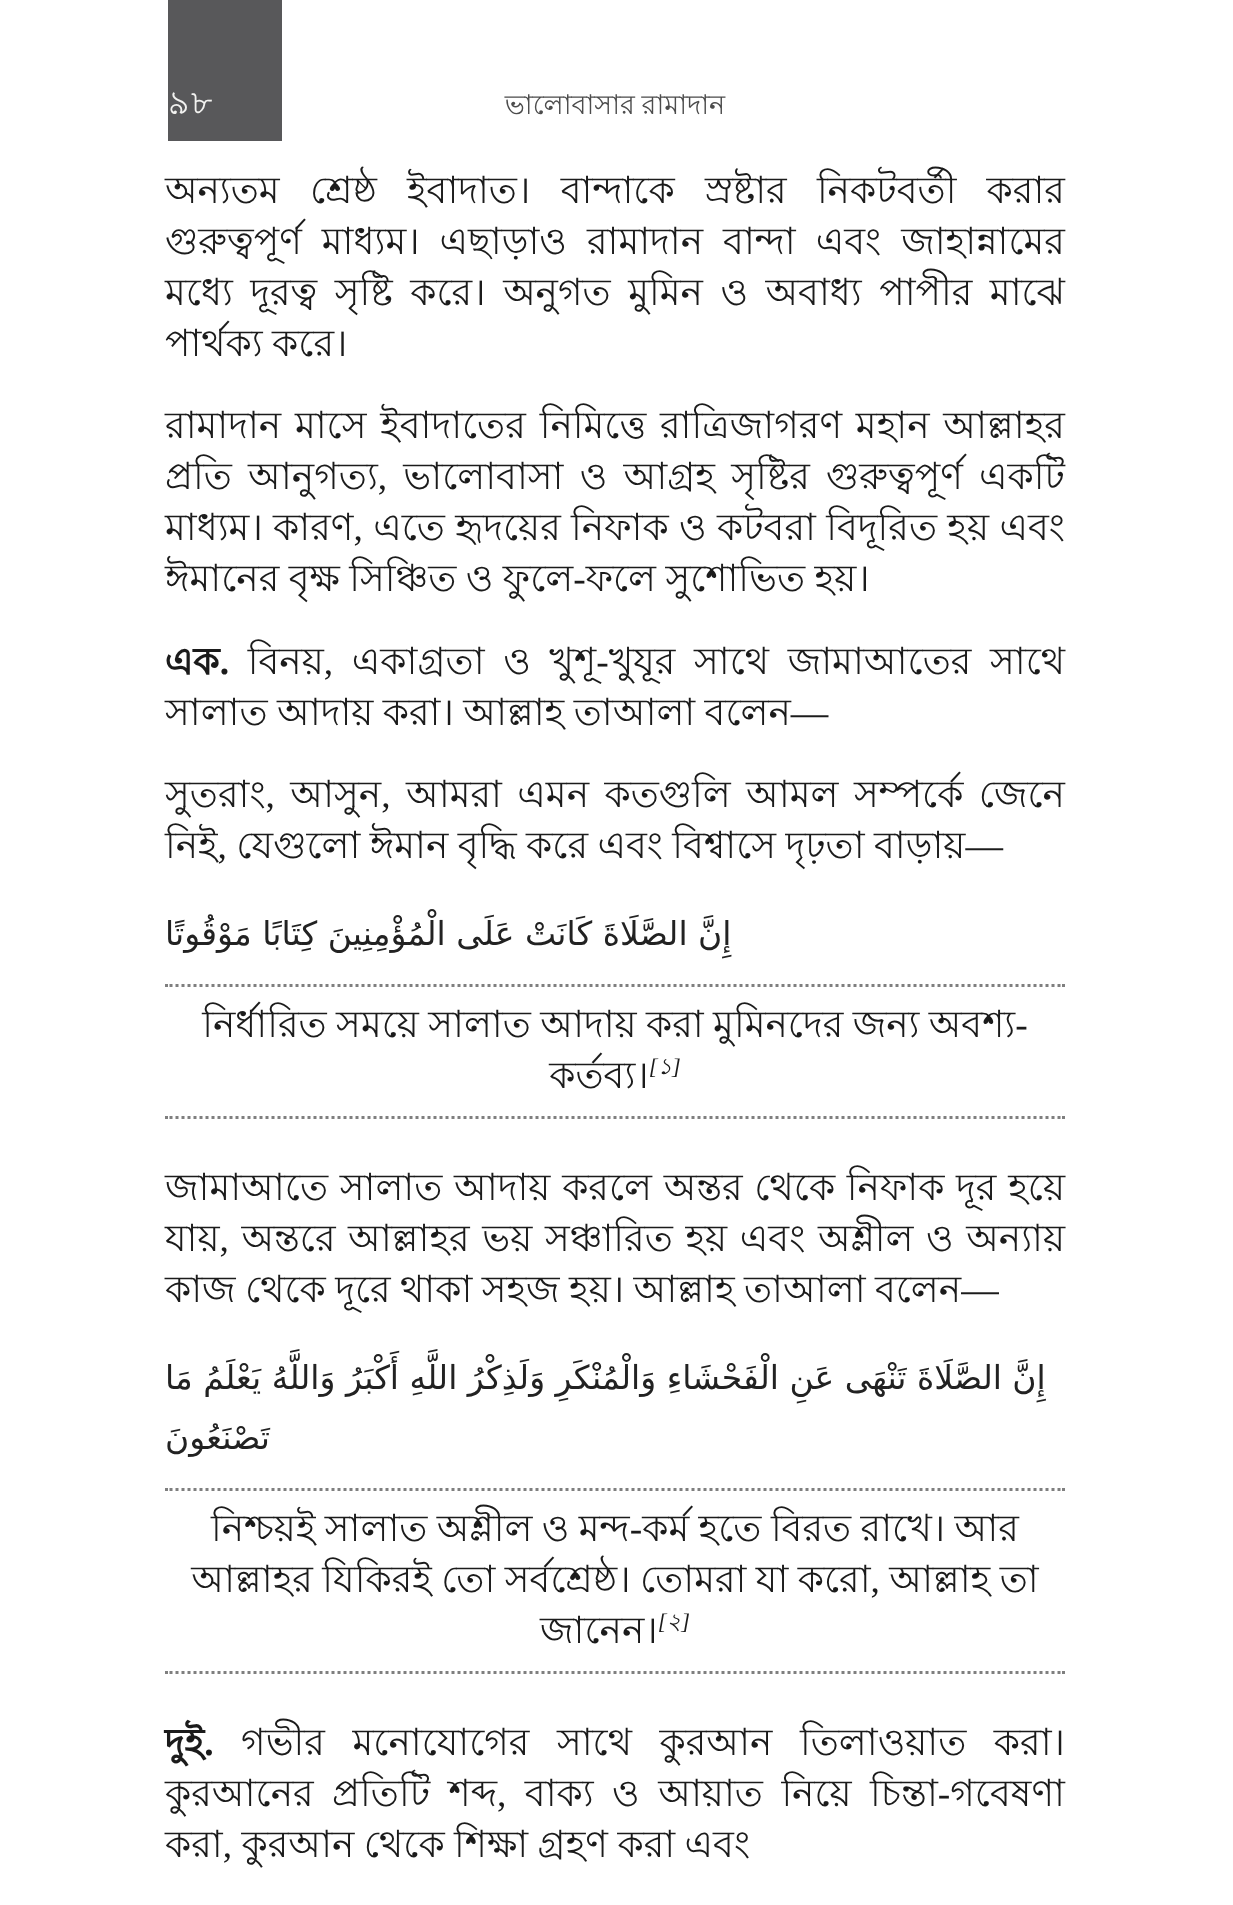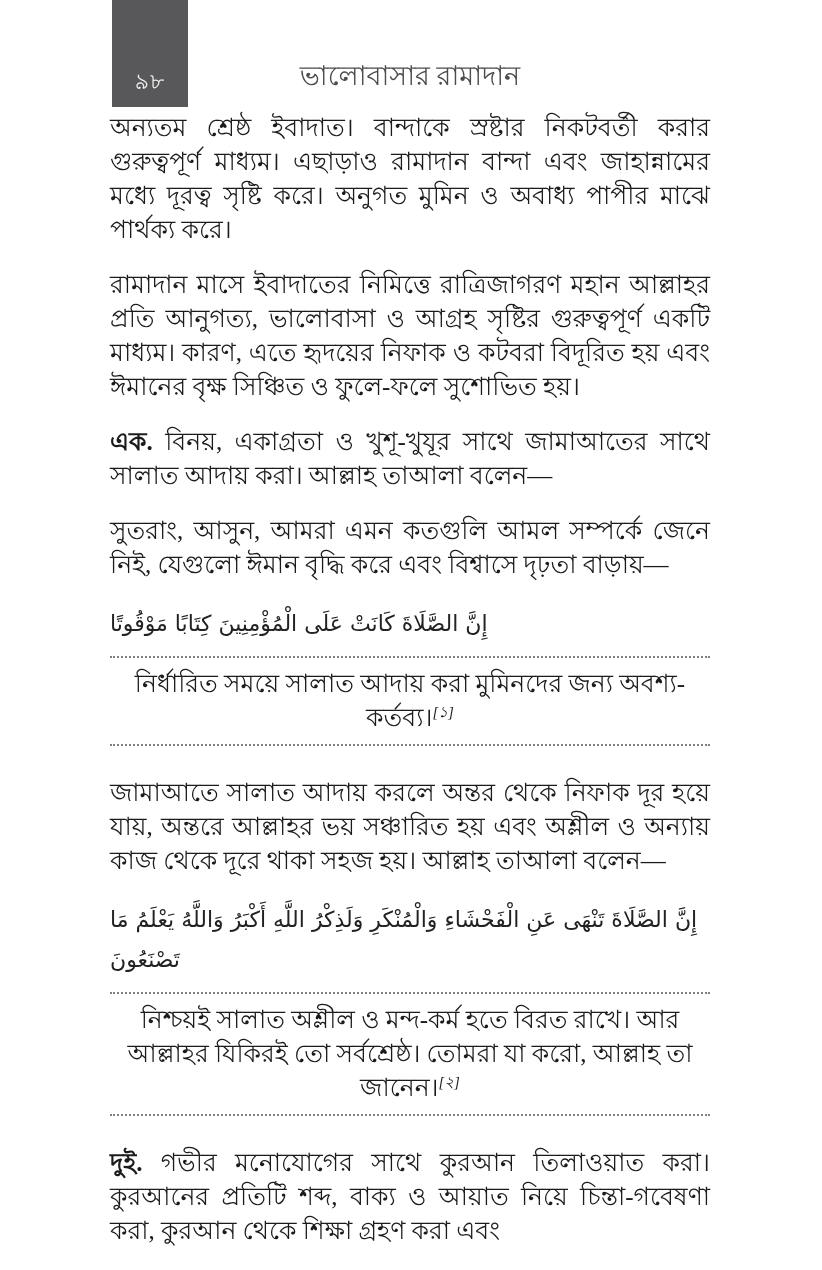--- a/index.html
+++ b/index.html
@@ -9,35 +9,35 @@
     position: relative;
     font-family: "Liberation Serif", "DejaVu Serif", serif;
     color: #1b1b1b;
     overflow: hidden;
   }
   .page { position: absolute; inset: 0; background: #ffffff; }
 
   
   .pagenum-box {
     position: absolute; left: 112px; top: 0;
-    width: 76px; height: 107px;
+    width: 76px; height: 94px;
     background: #58585a;
-    display: flex; align-items: flex-end; justify-content: center;
+    display: flex; align-items: flex-end; 
     padding-bottom: 14px;
   }
   .pagenum-box .num {
     color: #f2f2f0; font-size: 22px; line-height: 1;
     letter-spacing: 1px;
   }
 
   
   .running-head {
     position: absolute; top: 60px; left: 110px; width: 600px;
     text-align: center;
-    color: #4c4c4c; font-size: 27px; line-height: 1.2;
+    color: #4c4c4c; font-size: 18px; line-height: 1.2;
   }
 
   
   .content {
     position: absolute; left: 110px; top: 111px; width: 600px;
     font-size: 25px; line-height: 34px;
     text-align: justify;
     color: #1b1b1b;
   }
   p.para { margin: 0 0 21px 0; }

